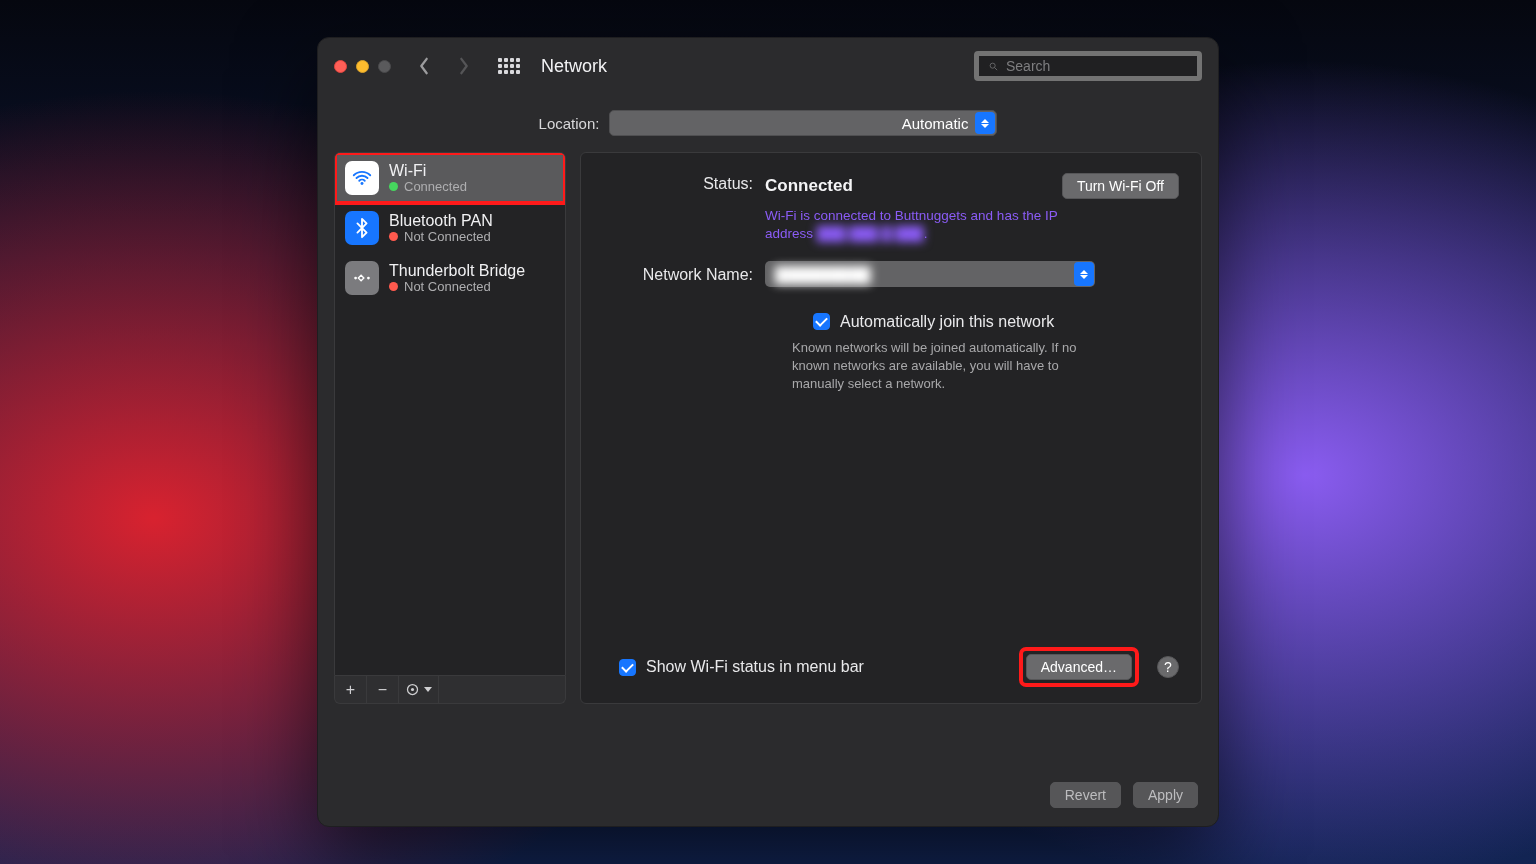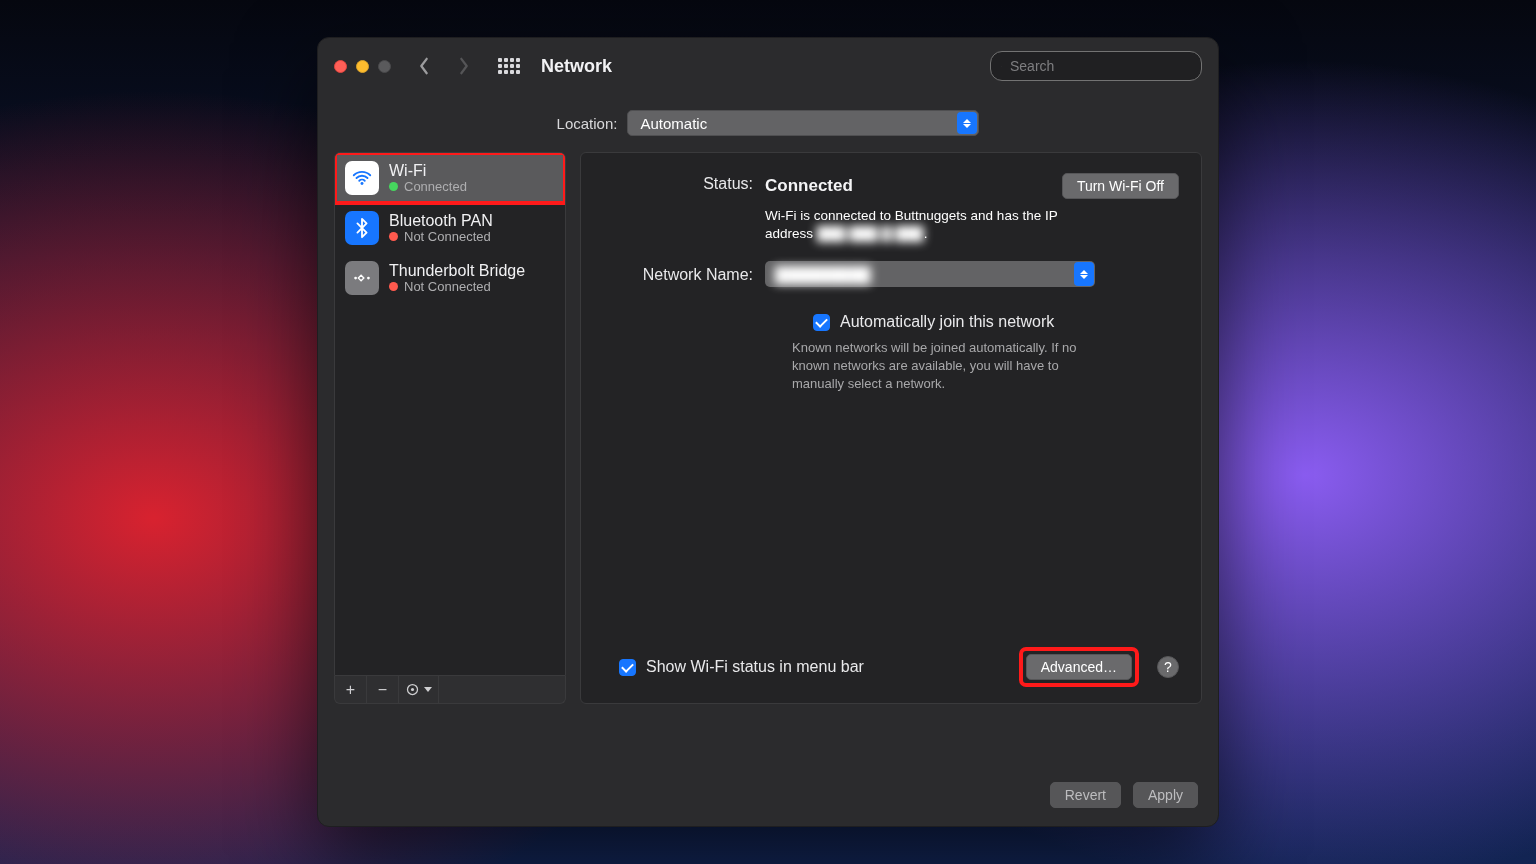--- a/index.html
+++ b/index.html
@@ -21,31 +21,31 @@
   .traffic{display:flex;gap:9px;margin-right:6px;}
   .traffic .dot{width:13px;height:13px;border-radius:50%;}
   .dot.red{background:#ff5f57;border:1px solid #e24640;}
   .dot.yellow{background:#febc2e;border:1px solid #d9a22a;}
   .dot.dim{background:#5a5a5c;border:1px solid #4a4a4c;}
   .navbtn{width:26px;height:30px;display:flex;align-items:center;justify-content:center;color:#9c9c9e;}
   .navbtn.disabled{color:#555557;}
   .navbtn svg{width:14px;height:18px;}
   .grid-btn{width:24px;height:24px;display:flex;flex-wrap:wrap;gap:2px;align-content:center;justify-content:center;margin-left:6px;}
   .grid-btn span{width:4px;height:4px;background:#d9d9dc;border-radius:1px;}
-  .title{font-size:18px;font-weight:700;color:#f2f2f4;margin-left:6px;}
+  .title{font-size:18px;font-weight:400;color:#f2f2f4;margin-left:6px;}
   .spacer{flex:1;}
-  .search{width:212px;height:30px;background:#202022;border:1px solid #737373;border-radius:12px;display:flex;align-items:center;padding:0 10px;gap:8px;color:#8a8a8c;}
+  .search{width:228px;height:30px;background:#202022;border:5px solid #737373;border-radius:4px;display:flex;align-items:center;padding:0 10px;gap:8px;color:#8a8a8c;}
   .search svg{width:15px;height:15px;opacity:.7;}
   .search input{flex:1;background:transparent;border:none;outline:none;color:#eee;font-size:14px;}
   .search input::placeholder{color:#7e7e80;}
   
   .location-row{display:flex;justify-content:center;align-items:center;gap:10px;height:58px;font-size:15px;}
   .loc-label{color:#d8d8da;}
   .popup-select{position:relative;height:26px;background:#636365;border:1px solid #4f4f51;border-radius:5px;display:flex;align-items:center;padding:0 28px 0 12px;color:#fff;font-size:15px;}
-  .popup-select.loc{width:352px;}
+  .popup-select.loc{width:388px;justify-content:flex-end;}
   .stepper{position:absolute;right:1px;top:1px;bottom:1px;width:20px;background:#1776ff;border-radius:4px;display:flex;flex-direction:column;align-items:center;justify-content:center;gap:1px;}
   .stepper::before,.stepper::after{content:"";width:0;height:0;border-left:4px solid transparent;border-right:4px solid transparent;}
   .stepper::before{border-bottom:4px solid #fff;}
   .stepper::after{border-top:4px solid #fff;}
   
   .body{display:flex;padding:0 16px 0 16px;gap:14px;}
   .sidebar{width:232px;display:flex;flex-direction:column;}
   .svc-list{flex:1;background:#232325;border:1px solid #3a3a3c;border-top-left-radius:6px;border-top-right-radius:6px;height:510px;overflow:hidden;}
   .svc{display:flex;align-items:center;gap:10px;padding:8px 10px;cursor:default;}
   .svc.selected{background:#5a5a5c;}
@@ -65,25 +65,25 @@
   .tbtn.gear{width:40px;gap:2px;}
   .tbtn.gear::after{content:"";width:0;height:0;border-left:4px solid transparent;border-right:4px solid transparent;border-top:5px solid #cfcfd1;margin-left:2px;}
   
   .main{flex:1;background:#232325;border:1px solid #3a3a3c;border-radius:6px;padding:20px 22px 16px 22px;display:flex;flex-direction:column;height:552px;position:relative;}
   .row{display:flex;align-items:flex-start;gap:12px;margin-bottom:18px;}
   .rlabel{width:150px;text-align:right;font-size:16px;color:#e8e8ea;padding-top:2px;}
   .rval{flex:1;}
   .status-row{display:flex;align-items:center;gap:14px;}
   .status-row .statword{font-size:17px;font-weight:600;color:#f4f4f6;flex:1;}
   .btn{height:26px;padding:0 14px;background:#6a6a6c;border:1px solid #565658;border-radius:5px;color:#fff;font-size:14px;display:inline-flex;align-items:center;cursor:default;}
-  .desc{font-size:13.5px;color:#ffffff;line-height:1.35;margin-top:8px;max-width:340px;}
+  .desc{font-size:13.5px;color:#8b5cf6;line-height:1.35;margin-top:8px;max-width:340px;}
   .blur{filter:blur(5px);user-select:none;}
   .net-select{width:330px;height:26px;background:#636365;border-radius:5px;position:relative;display:flex;align-items:center;padding-left:10px;}
   .net-select .val{filter:blur(5px);color:#fff;font-size:15px;}
-  .checkrow{display:flex;align-items:flex-end;gap:10px;font-size:16px;color:#e9e9eb;margin-left:162px;margin-bottom:20px;padding-left:48px;}
+  .checkrow{display:flex;align-items:flex-start;gap:10px;font-size:16px;color:#e9e9eb;margin-left:162px;margin-bottom:20px;padding-left:48px;}
   .chk{width:17px;height:17px;border-radius:4px;border:1px solid #555558;background:#3b3b3d;display:flex;align-items:center;justify-content:center;flex-shrink:0;}
   .chk.on{background:#1776ff;border-color:#1776ff;}
   .chk.on::after{content:"";width:5px;height:9px;border:solid #fff;border-width:0 2px 2px 0;transform:rotate(45deg);margin-bottom:2px;}
   .subdesc{font-size:13px;color:#a8a8aa;line-height:1.35;margin-left:189px;max-width:320px;margin-top:-12px;margin-bottom:18px;}
   .main-footer{margin-top:auto;display:flex;align-items:center;gap:10px;}
   .footer-chk{display:flex;align-items:center;gap:10px;font-size:16px;color:#e9e9eb;padding-left:16px;}
   .adv-wrap{display:inline-flex;padding:3px;border:4px solid #ff1a1a;border-radius:7px;}
   .help{width:22px;height:22px;border-radius:50%;background:#6a6a6c;border:1px solid #565658;color:#fff;font-size:14px;display:flex;align-items:center;justify-content:center;margin-left:8px;}
   
   .bottom{position:absolute;bottom:18px;right:20px;display:flex;gap:12px;}

